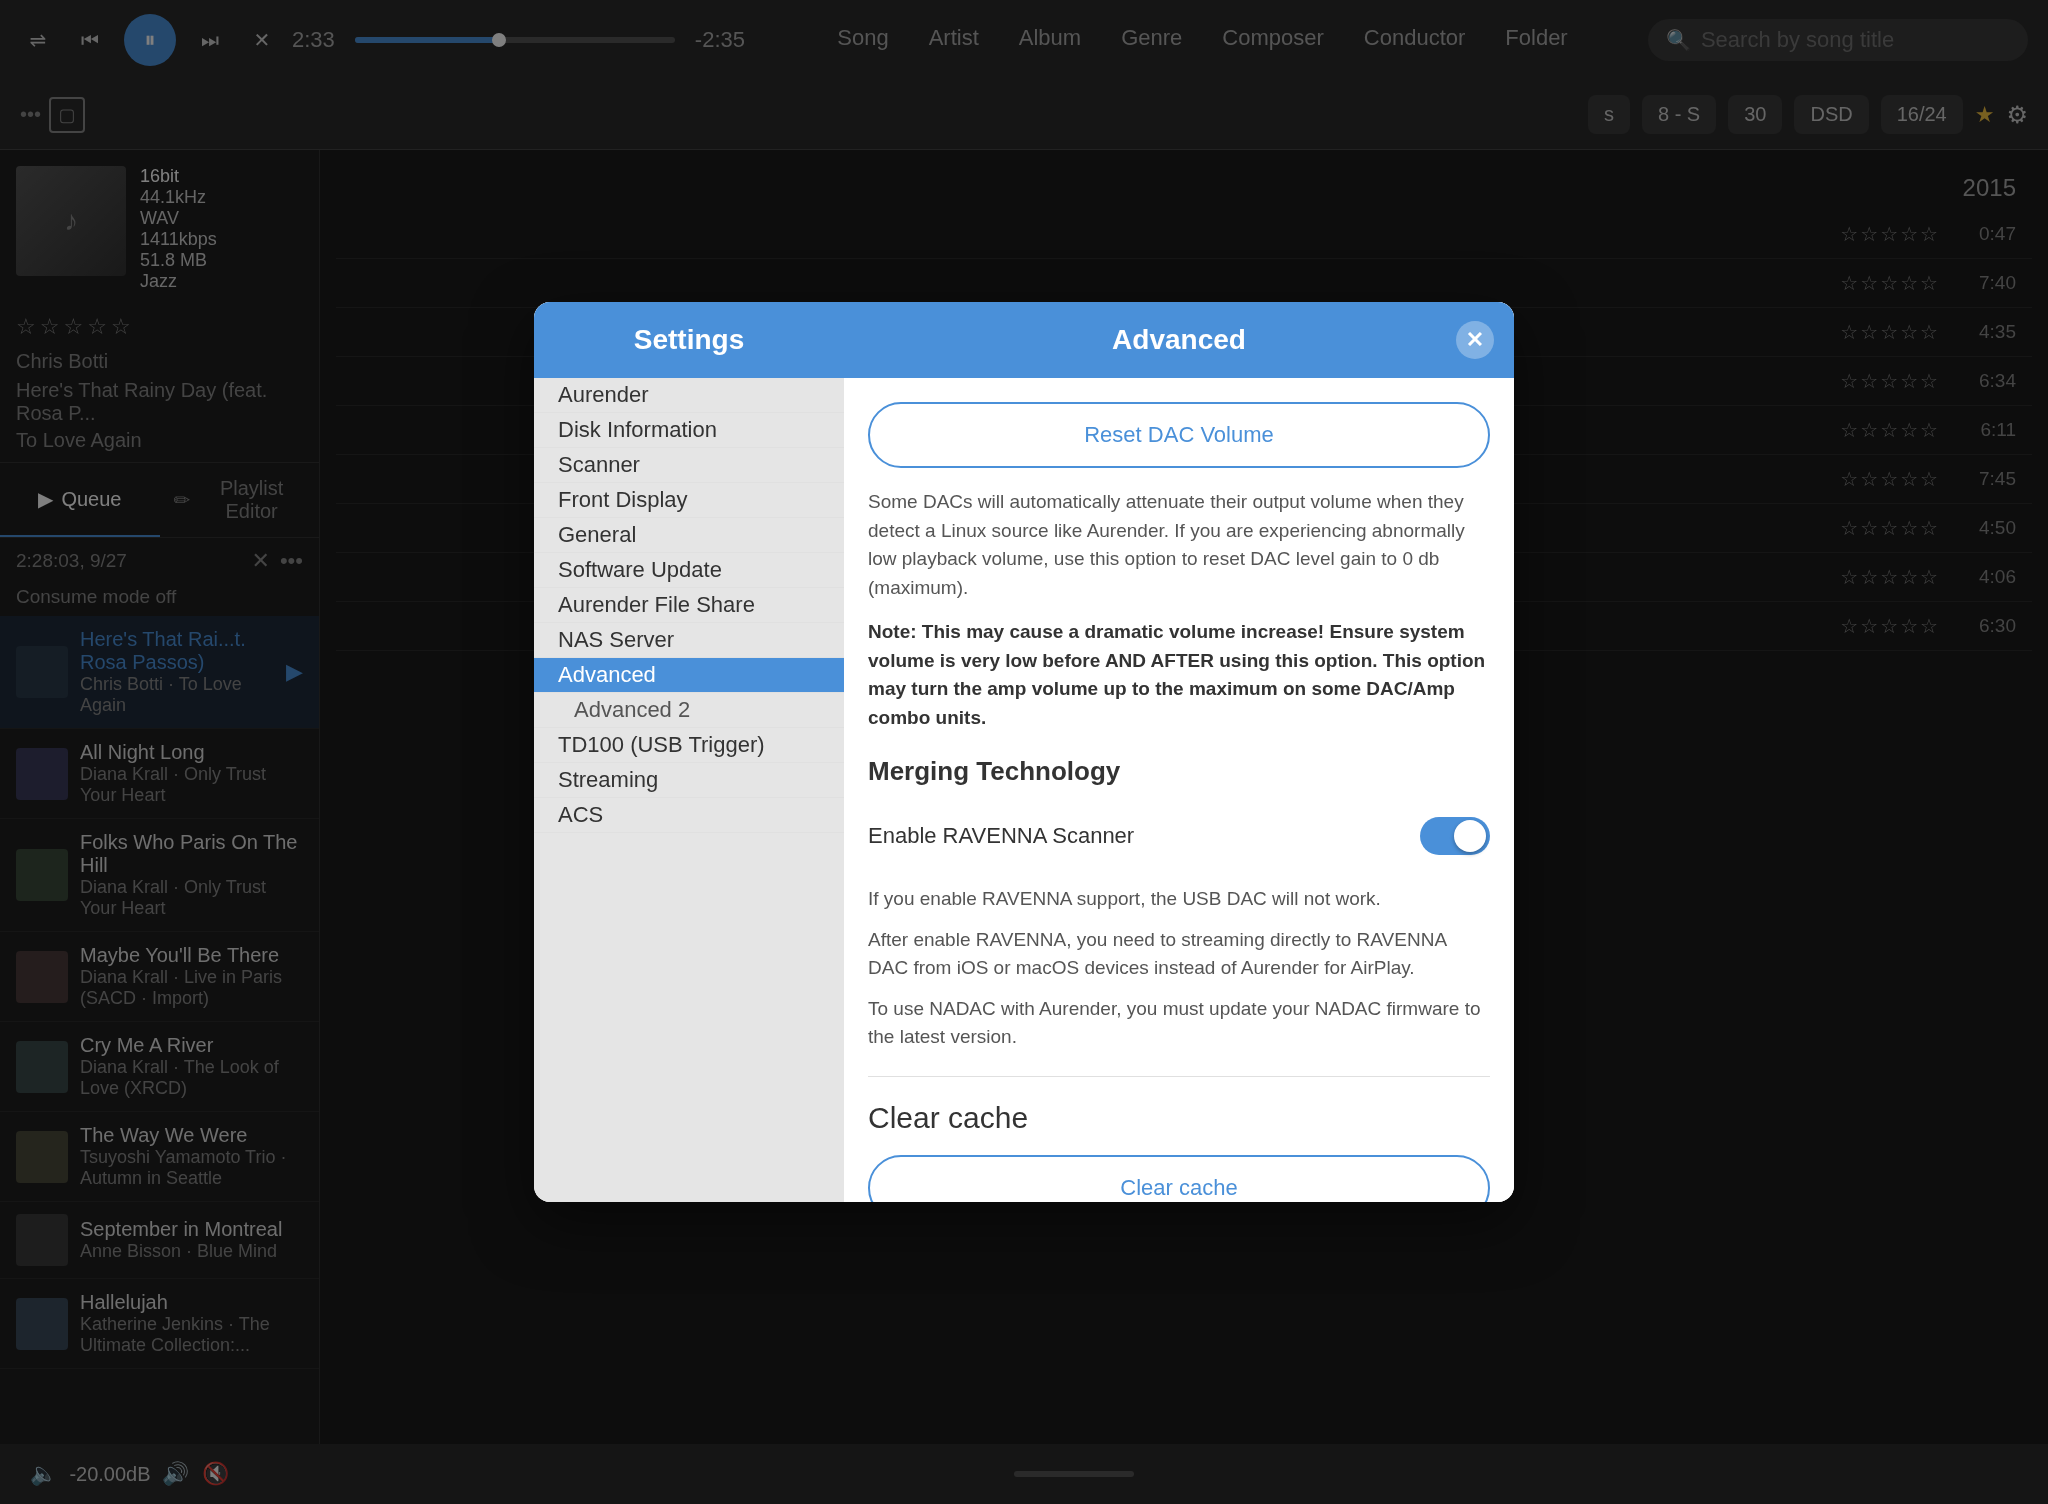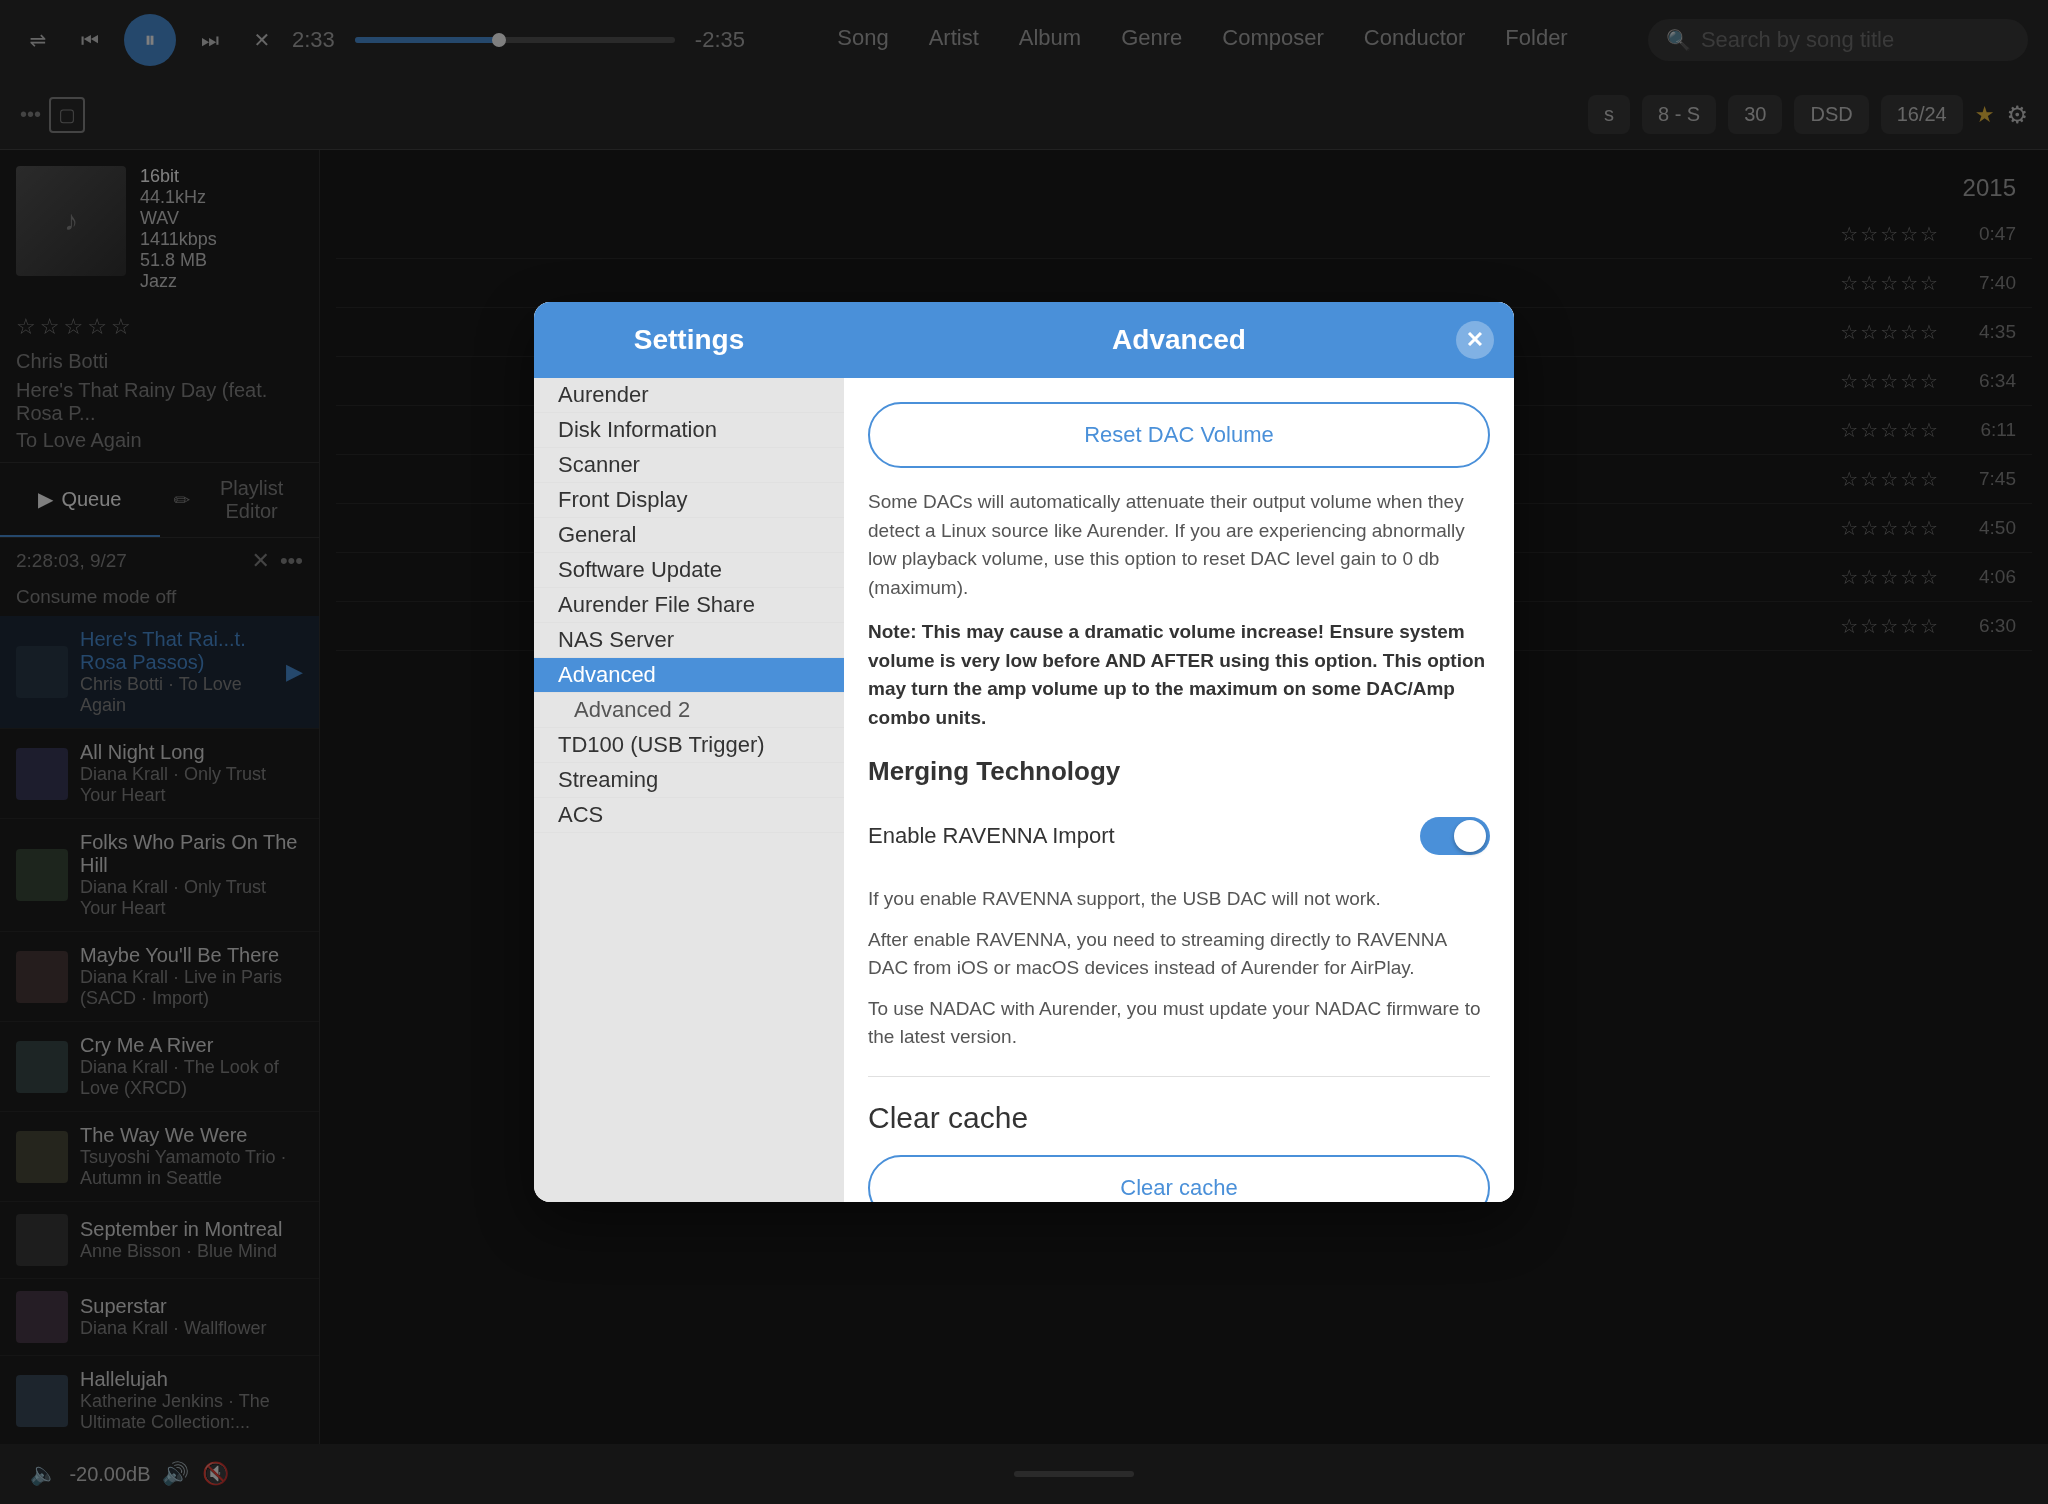--- a/index.html
+++ b/index.html
@@ -611,27 +611,20 @@
         <div class="track-details">
           <div class="track-title">The Way We Were</div>
           <div class="track-sub">Tsuyoshi Yamamoto Trio · Autumn in Seattle</div>
         </div>
       </div>
       <div class="track-item">
         <div class="track-thumb" style="background:#3a3a3a;"></div>
         <div class="track-details">
           <div class="track-title">September in Montreal</div>
           <div class="track-sub">Anne Bisson · Blue Mind</div>
-        </div>
-      </div>
-      <div class="track-item">
-        <div class="track-thumb" style="background:#4a3a4a;"></div>
-        <div class="track-details">
-          <div class="track-title">Superstar</div>
-          <div class="track-sub">Diana Krall · Wallflower</div>
         </div>
       </div>
       <div class="track-item">
         <div class="track-thumb" style="background:#3a4a5a;"></div>
         <div class="track-details">
           <div class="track-title">Hallelujah</div>
           <div class="track-sub">Katherine Jenkins · The Ultimate Collection:...</div>
         </div>
       </div>
 
@@ -773,21 +766,21 @@
         <div class="close-btn">✕</div>
       </div>
       <div class="advanced-content">
 
         <div class="reset-btn">Reset DAC Volume</div>
         <p class="info-text">Some DACs will automatically attenuate their output volume when they detect a Linux source like Aurender. If you are experiencing abnormally low playback volume, use this option to reset DAC level gain to 0 db (maximum).</p>
         <p class="warning-text">Note: This may cause a dramatic volume increase! Ensure system volume is very low before AND AFTER using this option. This option may turn the amp volume up to the maximum on some DAC/Amp combo units.</p>
 
         <div class="section-title">Merging Technology</div>
         <div class="toggle-row">
-          <span class="toggle-label">Enable RAVENNA Import</span>
+          <span class="toggle-label">Enable RAVENNA Scanner</span>
           <div class="toggle">
             <div class="toggle-knob"></div>
           </div>
         </div>
         <p class="ravenna-info">If you enable RAVENNA support, the USB DAC will not work.</p>
         <p class="ravenna-info">After enable RAVENNA, you need to streaming directly to RAVENNA DAC from iOS or macOS devices instead of Aurender for AirPlay.</p>
         <p class="ravenna-info">To use NADAC with Aurender, you must update your NADAC firmware to the latest version.</p>
 
         <div class="section-divider"></div>
 

